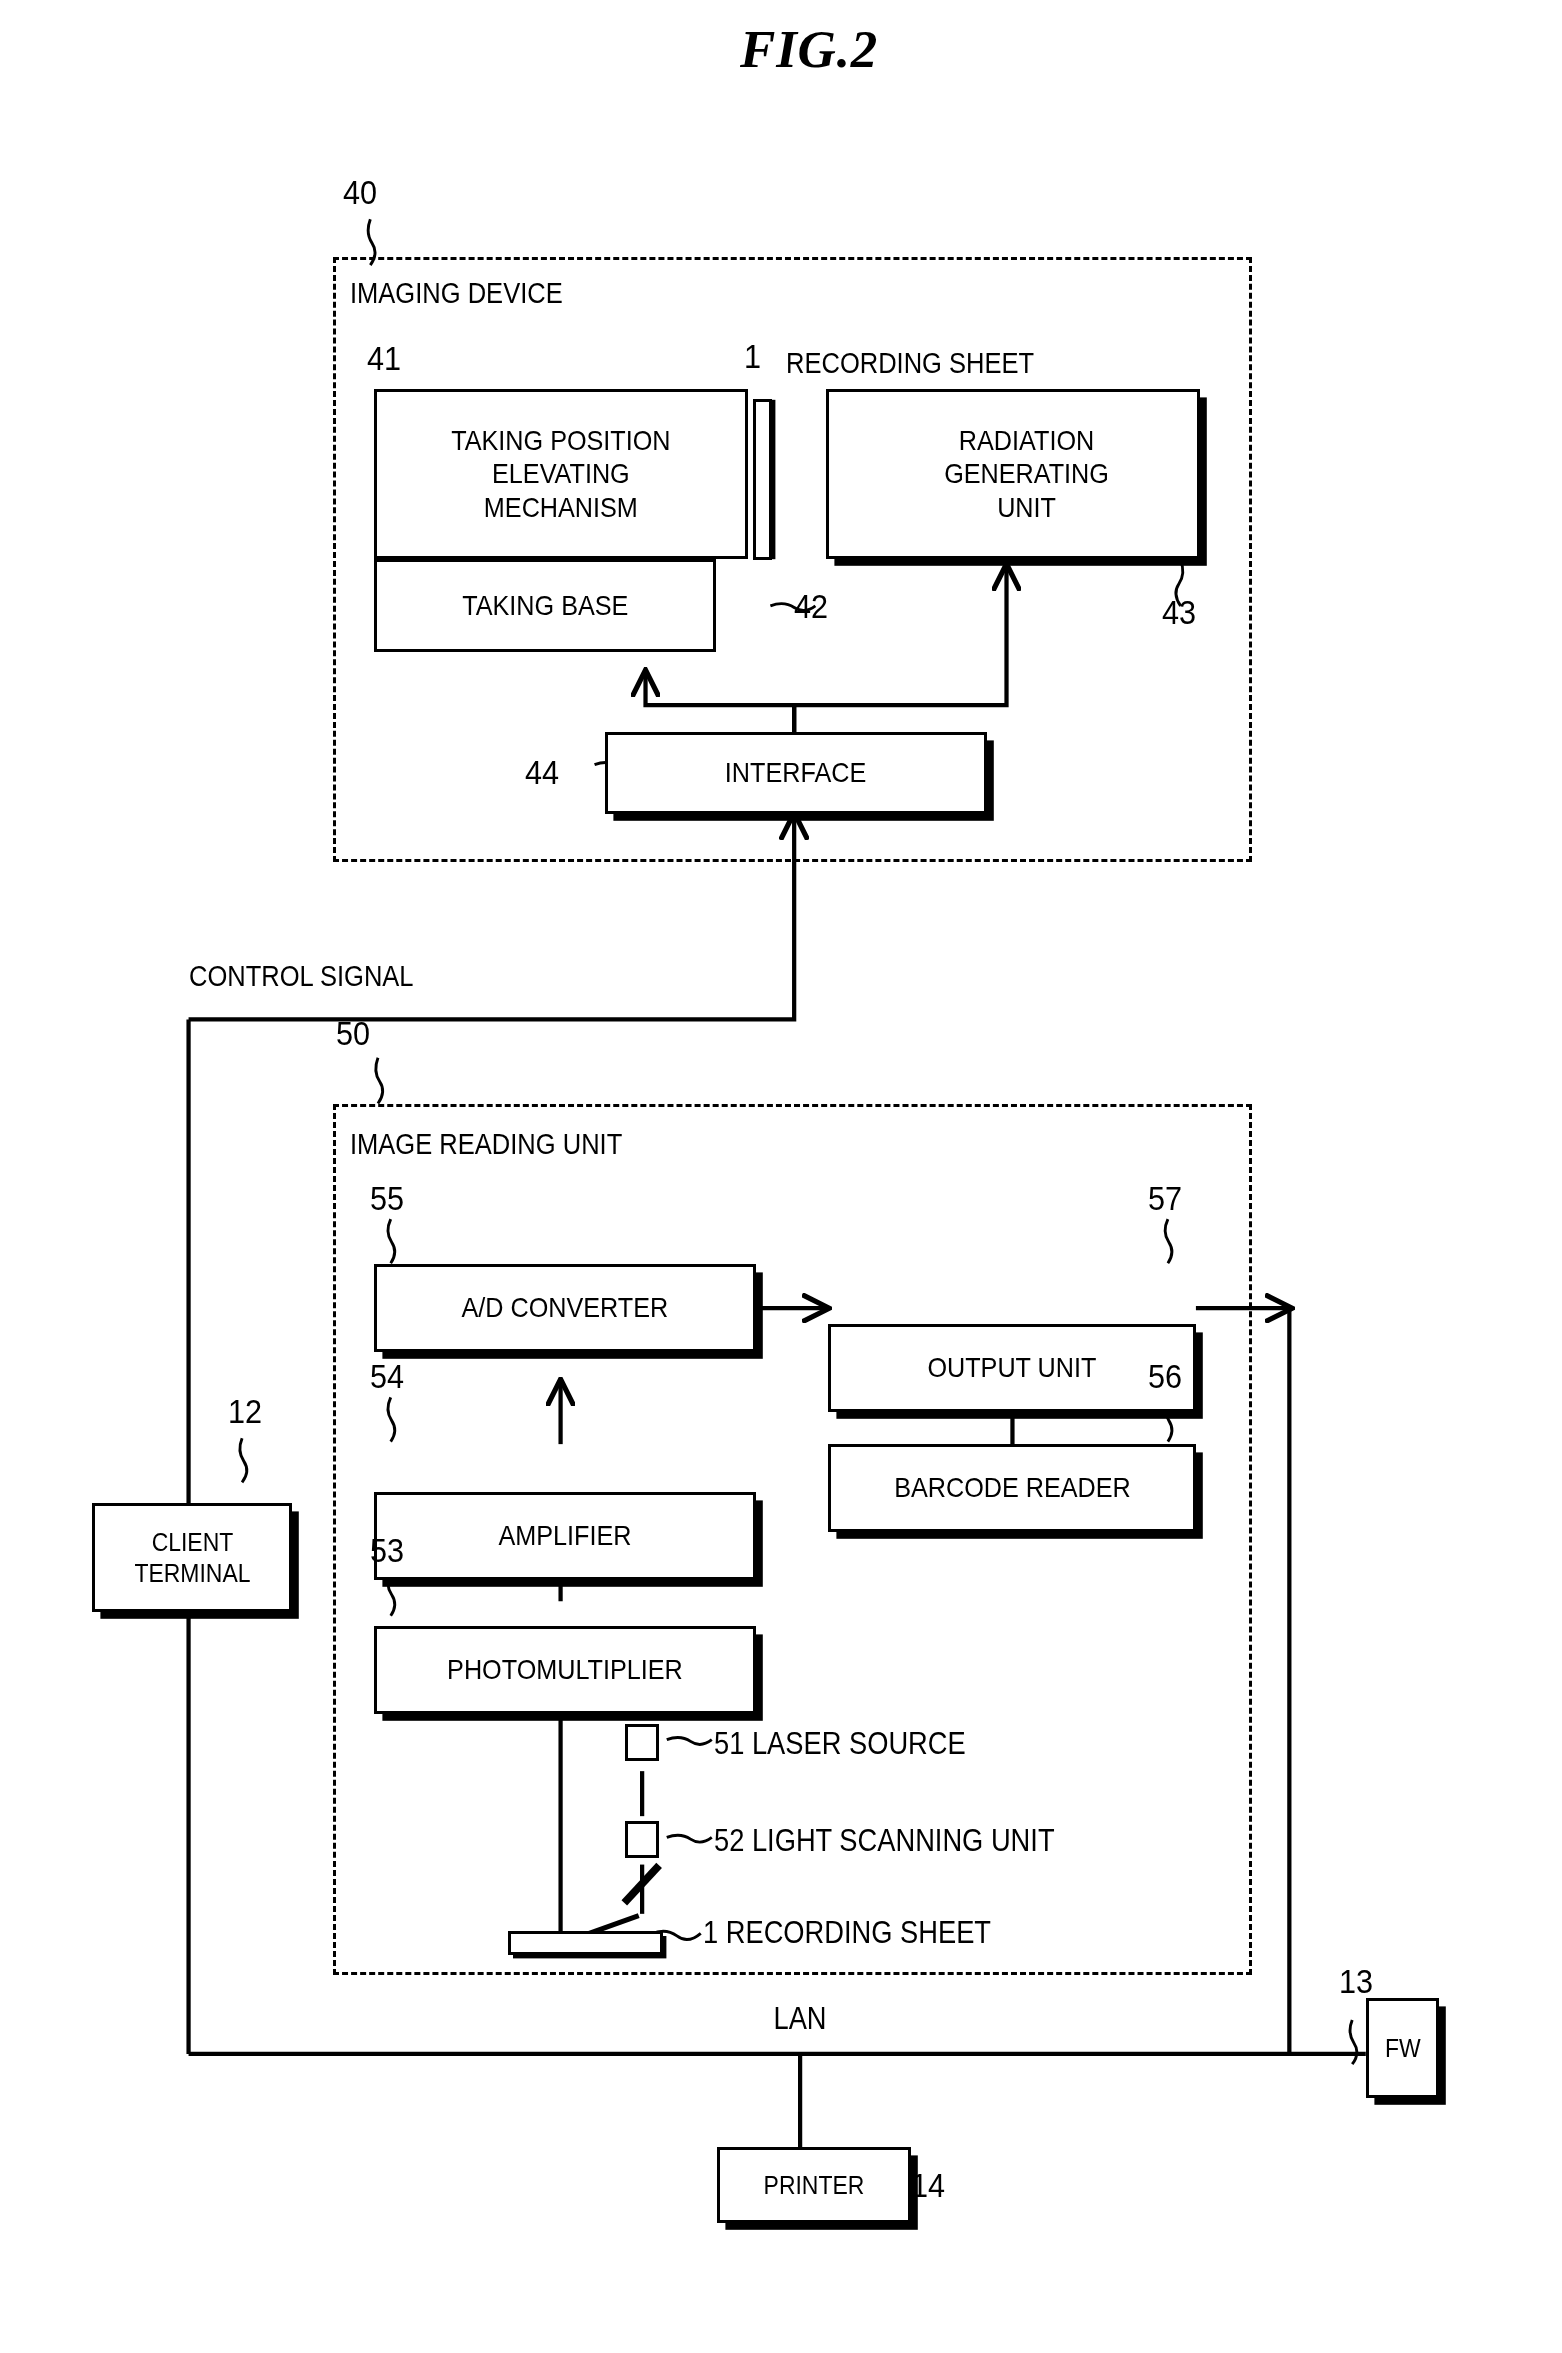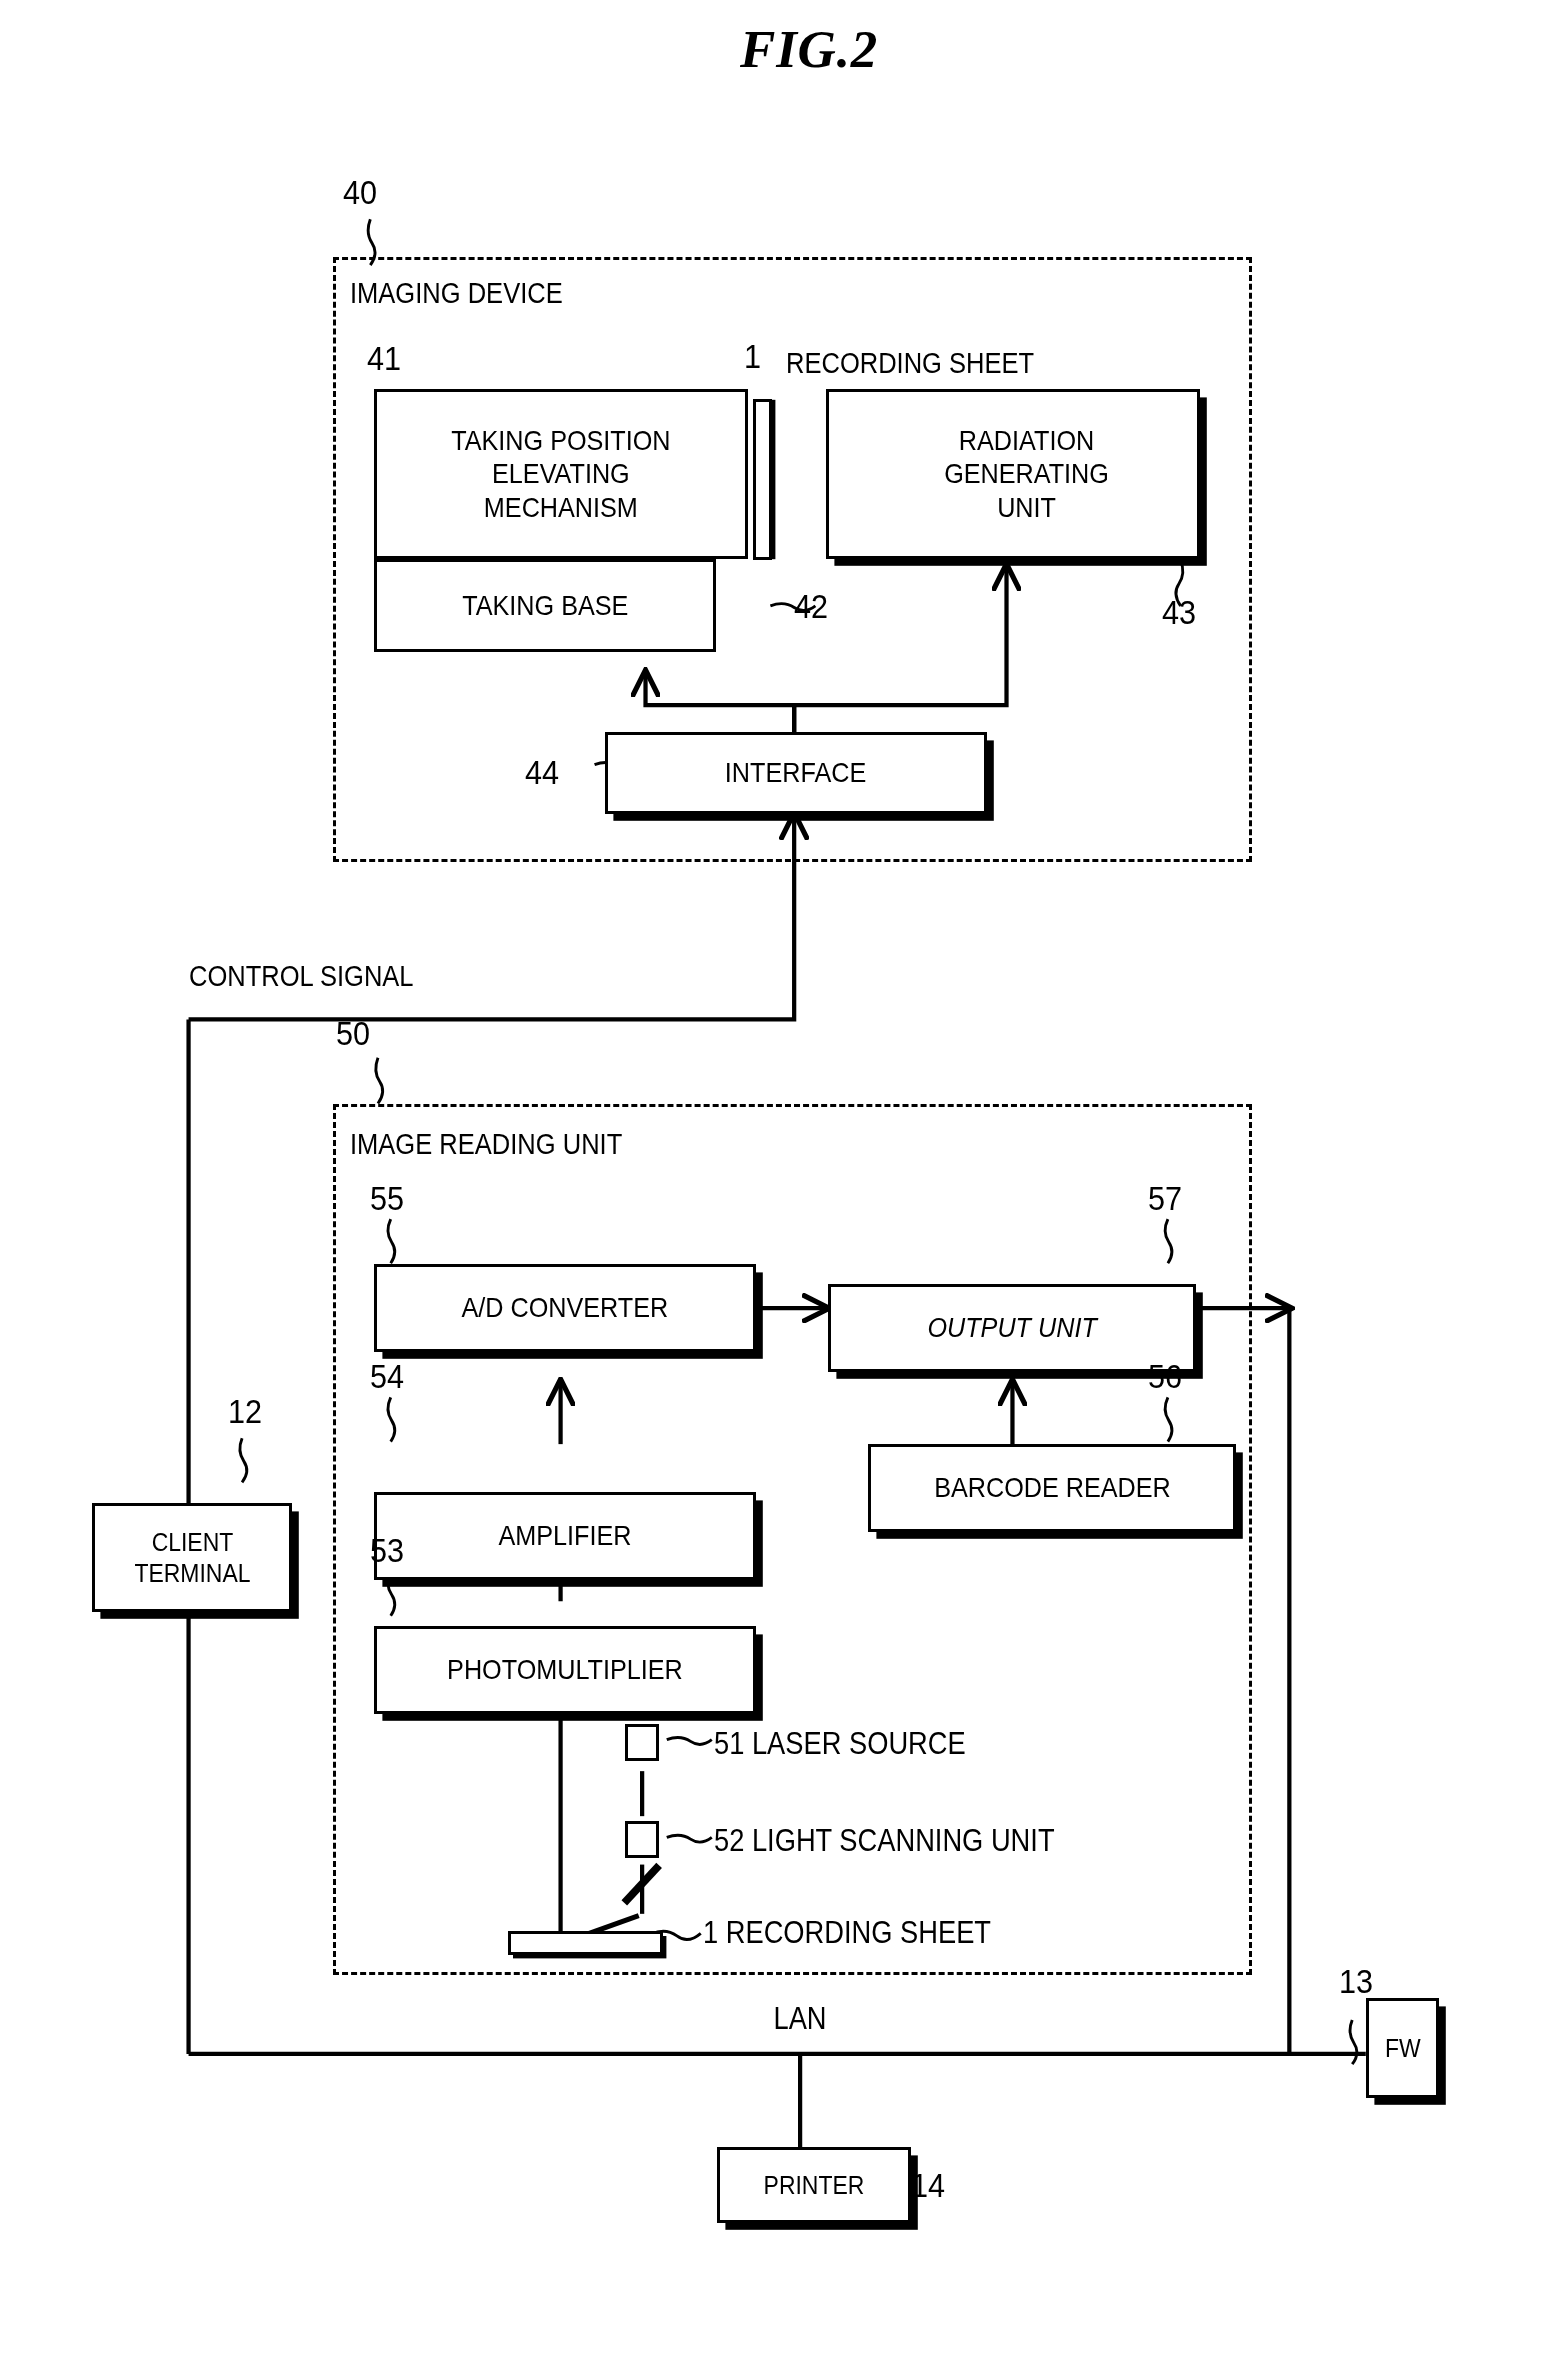--- a/index.html
+++ b/index.html
@@ -146,31 +146,31 @@
   <div class="dashbox" style="left:333px;top:1104px;width:919px;height:871px;"></div>
 
   <div class="lbl" style="left:350px;top:1128px;font-size:29px;">IMAGE READING UNIT</div>
 
   <div class="num" style="left:370px;top:1181px;">55</div>
   <div class="box" style="left:374px;top:1264px;width:382px;height:88px;">
     <span class="t">A/D CONVERTER</span>
   </div>
 
   <div class="num" style="left:1148px;top:1181px;">57</div>
-  <div class="box" style="left:828px;top:1284px;width:368px;height:88px;font-style:italic;">
+  <div class="box" style="left:828px;top:1324px;width:368px;height:88px;">
     <span class="t">OUTPUT UNIT</span>
   </div>
 
   <div class="num" style="left:370px;top:1359px;">54</div>
   <div class="box" style="left:374px;top:1444px;width:382px;height:88px;margin-top:48px;">
     <span class="t">AMPLIFIER</span>
   </div>
 
   <div class="num" style="left:1148px;top:1359px;">56</div>
-  <div class="box" style="left:828px;top:1444px;width:368px;height:88px;margin-left:40px;">
+  <div class="box" style="left:828px;top:1444px;width:368px;height:88px;">
     <span class="t">BARCODE READER</span>
   </div>
 
   <div class="num" style="left:370px;top:1533px;">53</div>
   <div class="box" style="left:374px;top:1626px;width:382px;height:88px;">
     <span class="t">PHOTOMULTIPLIER</span>
   </div>
 
   <div class="optsq" style="left:625px;top:1724px;width:34px;height:37px;"></div>
   <div class="lbl" style="left:714px;top:1726px;font-size:31px;">51 LASER SOURCE</div>

